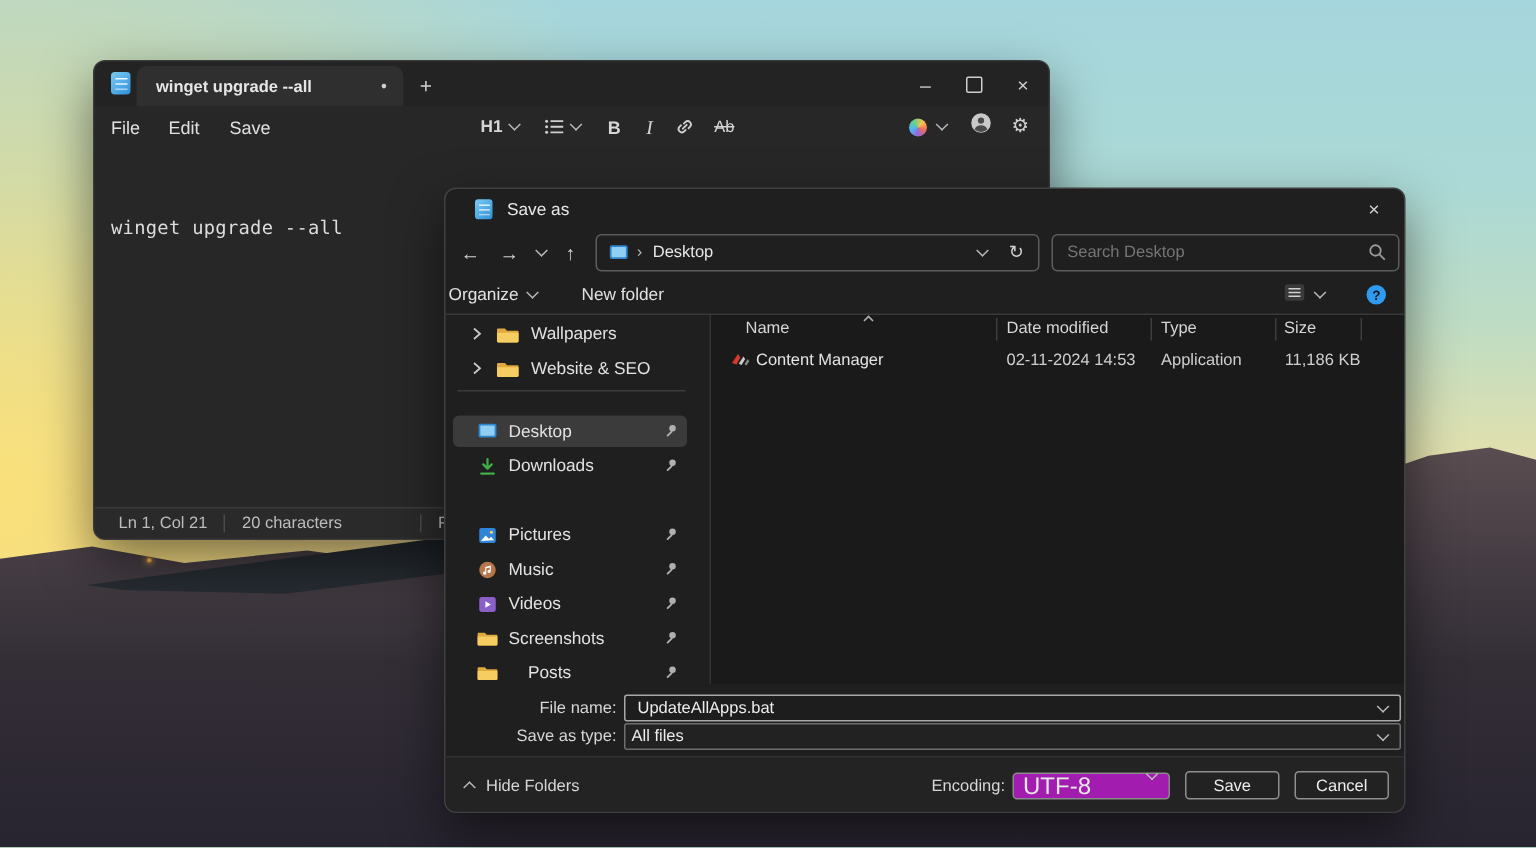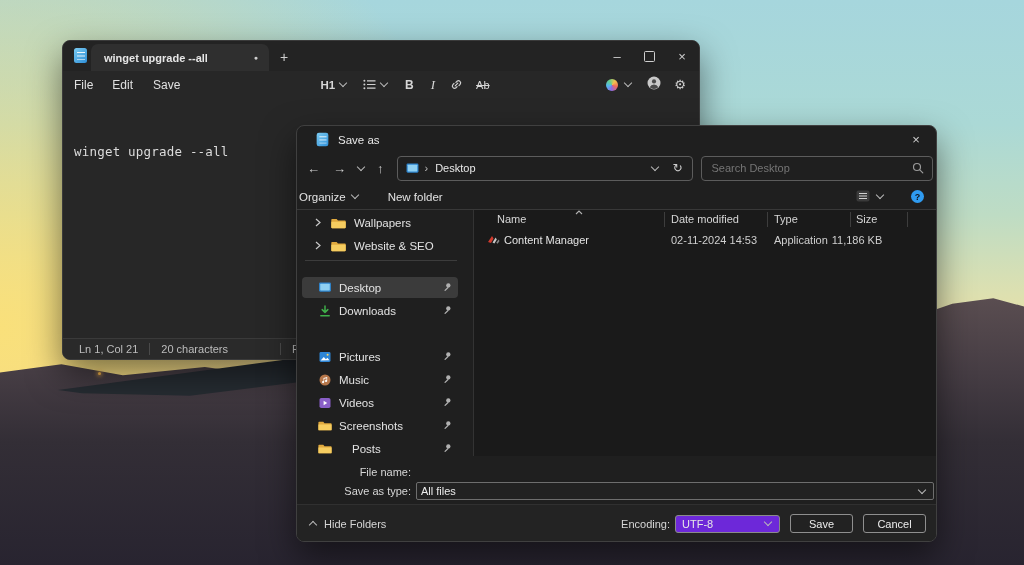--- a/index.html
+++ b/index.html
@@ -41,21 +41,21 @@
   .np-editor-text{font-family:"DejaVu Sans Mono","Liberation Mono",monospace;font-size:12.5px;color:#dcdcdc;letter-spacing:.2px}
   .sq{text-decoration-style:wavy;text-decoration-color:#d9534a;text-decoration-thickness:1px;text-underline-offset:3px}
   .np-status{left:0;bottom:0;width:100%;height:20px;background:#2a2a2a;border-top:1px solid #3a3a3a;display:flex;align-items:center;font-size:11px;color:#bdbdbd}
   .vsep{width:1px;height:12px;background:#4a4a4a}
 
   
   .dialog{left:296px;top:125px;width:639px;height:415px;background:#1f1f1f;z-index:10;border:1px solid #404040}
   .dlg-list-bg{left:177px;top:84px;width:462px;height:246px;background:#1a1a1a}
   .icon-btn{display:inline-flex;align-items:center;justify-content:center;color:#cfcfcf}
   .addr{border:1px solid #5c5c5c;border-radius:4px;background:#1f1f1f}
-  .combo{border:1px solid #8a8a8a;border-radius:3px;background:#6d28d9;display:flex;align-items:center;font-size:11px;color:#e6e6e6}
+  .combo{border:1px solid #8a8a8a;border-radius:3px;background:#a21caf;display:flex;font-size:16px;color:#e6e6e6}
   .btn{border:1px solid #8f8f8f;border-radius:3px;background:#222;display:flex;align-items:center;justify-content:center;font-size:11px;color:#ececec}
   .side-item{position:absolute;left:5px;width:156px;height:21px;border-radius:4px;display:flex;align-items:center}
   .side-item.sel{background:#3b3b3b}
   .pin{position:absolute;right:6px;top:5px}
   .colsep{position:absolute;top:86px;width:1px;height:15px;background:#3d3d3d}
   input{outline:none}
 </style>
 </head>
 <body>
 
@@ -199,21 +199,21 @@
 
   <div class="abs" style="left:180px;top:104px;width:456px;height:20px">
     <svg width="13" height="12" viewBox="0 0 13 12" style="position:absolute;left:10px;top:4px">
       <path d="M1 8 5 2l1.6 2.4L4 9z" fill="#d23b2e"></path>
       <path d="M5.5 8.5 8.6 3.6l1.2 1.8-2.4 4z" fill="#c9c9c9"></path>
       <path d="M9.3 8.8l2.2-3.4 1 1.5-1.9 2.8z" fill="#8a8a8a"></path>
     </svg>
     <span class="t11" style="position:absolute;left:27px;top:4px;color:#e4e4e4">Content Manager</span>
     <span class="t11" style="position:absolute;left:194px;top:4px;color:#cfcfcf">02-11-2024 14:53</span>
     <span class="t11" style="position:absolute;left:297px;top:4px;color:#cfcfcf">Application</span>
-    <span class="t11" style="position:absolute;left:330px;top:4px;width:100px;text-align:center;color:#cfcfcf">11,186 KB</span>
+    <span class="t11" style="position:absolute;left:330px;top:4px;width:100px;text-align:right;color:#cfcfcf">11,186 KB</span>
   </div>
 
   <div class="abs" style="left:0;top:84px;width:176px;height:246px;overflow:hidden">
 
     <div class="side-item" style="top:2px">
       <svg width="8" height="9" viewBox="0 0 8 9" style="margin-left:12px">
           <path d="M2 1l4 3.5L2 8" stroke="#c8c8c8" stroke-width="1.2" fill="none"></path>
         </svg>
       <svg width="15" height="12" viewBox="0 0 16 13" style="margin-left:9px">
           <path d="M1 2.2h5l1.4 1.6H15a.8.8 0 0 1 .8.8v6.6a1 1 0 0 1-1 1H1.2a1 1 0 0 1-1-1V3a.8.8 0 0 1 .8-.8z" fill="#e0a93e"></path>
@@ -317,20 +317,24 @@
       <span class="t115" style="margin-left:20px">Posts</span>
       <svg class="pin" width="10" height="10" viewBox="0 0 12 12">
           <circle cx="7.6" cy="4.2" r="2.6" fill="#b0b0b0"></circle>
           <rect x="5" y="5.6" width="1.5" height="6" rx=".7" transform="rotate(45 5.7 8)" fill="#b0b0b0"></rect>
         </svg>
     </div>
   </div>
   <div class="abs" style="left:176px;top:84px;width:1px;height:246px;background:#333"></div>
 
   <span class="abs t11" style="left:0;top:340px;width:114px;text-align:right">File name:</span>
+  <div class="abs row" style="left:119px;top:337px;width:516px;height:16px;border:1px solid #a8a8a8;border-radius:2px;background:#1d1d1d">
+    <input style="margin-left: 6px; flex: 1 1 0%; background: transparent; border: none; font-size: 11px; color: rgb(236, 236, 236); font-family: &quot;Liberation Sans&quot;, sans-serif;" value="UpdateAllApps.bat">
+    <span class="chev" style="margin-right:8px"></span>
+  </div>
 
   <span class="abs t11" style="left:0;top:359px;width:114px;text-align:right">Save as type:</span>
   <div class="abs row" style="left:119px;top:356px;width:516px;height:16px;border:1px solid #6e6e6e;border-radius:2px;background:#222">
     <span style="margin-left:4px;flex:1;font-size:11px;color:#ececec">All files</span>
     <span class="chev" style="margin-right:8px"></span>
   </div>
 
   <div class="abs row" style="left:0;top:378px;width:100%;height:37px;background:#232323;border-top:1px solid #303030">
     <span class="chev up" style="margin-left:13px"></span>
     <span class="t11" style="margin-left:8px">Hide Folders</span>

